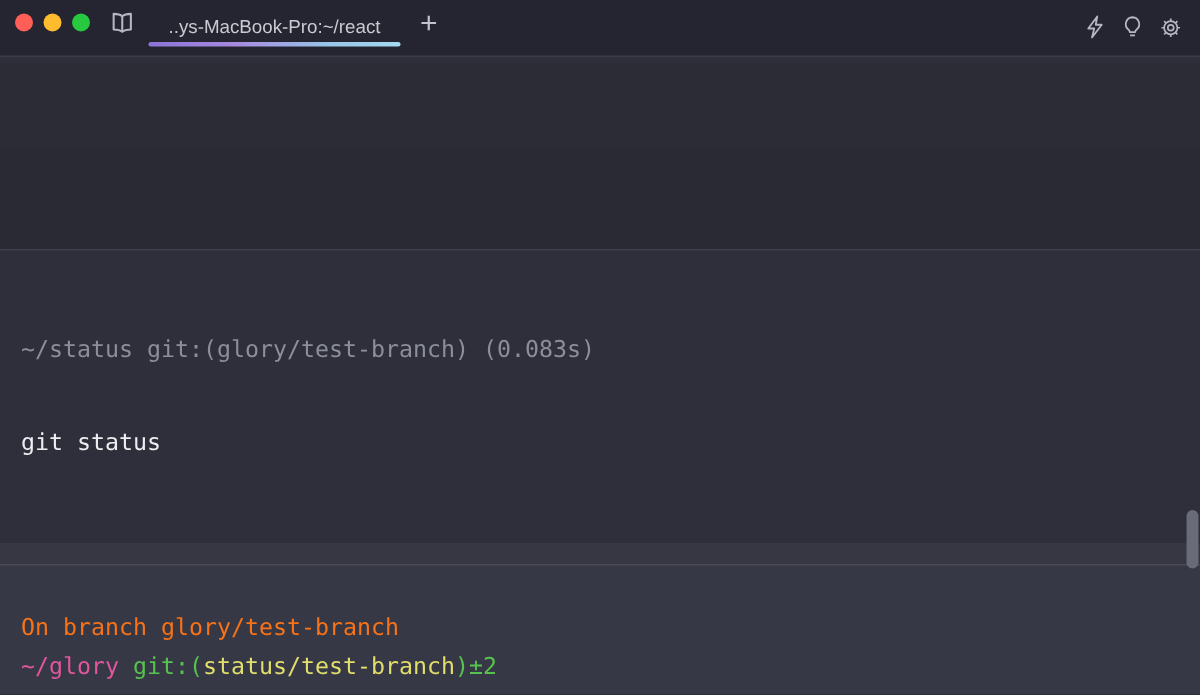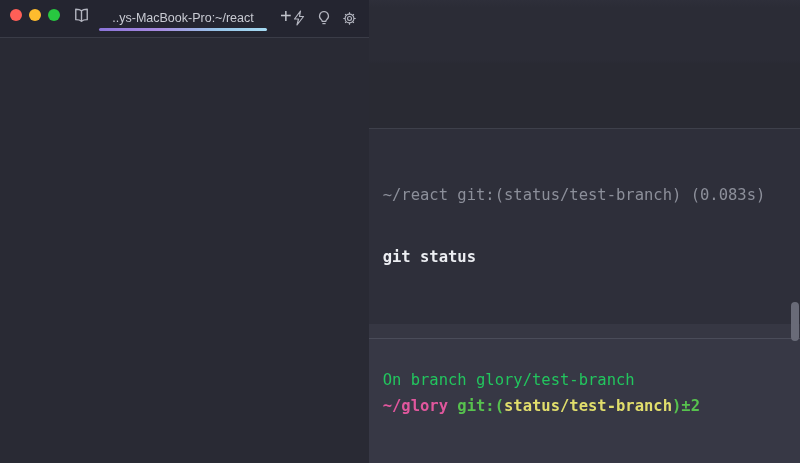--- a/index.html
+++ b/index.html
@@ -1,18 +1,18 @@
 <!DOCTYPE html>
 <html><head>
 <meta charset="utf-8">
 <style>
   * { margin:0; padding:0; box-sizing:border-box; }
   html,body { width:800px; height:463px; overflow:hidden; }
   body { background:#292a34; font-family:"Liberation Sans", sans-serif; }
-  .window { width:800px; height:357px; display:flex; flex-direction:row; }
+  .window { width:800px; height:357px; display:flex; flex-direction:column; }
 
   
   .titlebar {
     height:38px; flex:0 0 38px;
     background:#242530;
     border-bottom:1px solid #3a3c47;
     display:flex; align-items:flex-start;
     padding:7px 12px 0 10px;
   }
   .traffic { display:flex; gap:7px; align-items:center; margin-top:2px; }
@@ -50,21 +50,21 @@
     border-top:1px solid #3e404b;
     padding:15px 14px 0 14px;
     position:relative;
   }
   .block-footer {
     position:absolute; left:0; right:0; bottom:0; height:15px;
     background:#363743; border-bottom:1px solid #4a4c59;
   }
   .block-prompt { flex:1; background:#373845; padding:16px 14px 0 14px; }
   .line { min-height:20.5px; }
-  .bold { font-weight:700; }
+  .bold { font-weight:400; }
   .scroll-thumb {
     position:absolute; right:1px; top:302px; width:8px; height:39px;
     border-radius:4px; background:#696b78; cursor:pointer;
   }
   svg { display:block; }
 </style>
 </head>
 <body>
 
 <div class="window">
@@ -117,24 +117,24 @@
           </svg>
         </span>
       </button>
     </div>
   </header>
 
   <main class="terminal">
     <div class="area-top"></div>
 
     <section class="block-completed">
-      <div class="line" style="color: rgb(140, 143, 154);">~/react git:(status/test-branch) (0.083s)</div>
+      <div class="line" style="color: rgb(140, 143, 154);">~/status git:(glory/test-branch) (0.083s)</div>
       <div class="line bold" style="color: rgb(236, 238, 242);">git status</div>
       <div class="line"> </div>
-      <div class="line" style="color: #22c55e;">On branch glory/test-branch</div>
+      <div class="line" style="color: #f97316;">On branch glory/test-branch</div>
       
       
       
       
       <div class="block-footer"></div>
     </section>
 
     <section class="block-prompt">
       <div class="line bold"><span style="color: rgb(224, 87, 157);">~/glory</span><span style="color: rgb(87, 194, 78); margin-top: 36px;"> git:(</span><span style="color: rgb(225, 222, 108);">status/test-branch</span><span style="color: rgb(87, 194, 78);">)±2</span></div>
       

